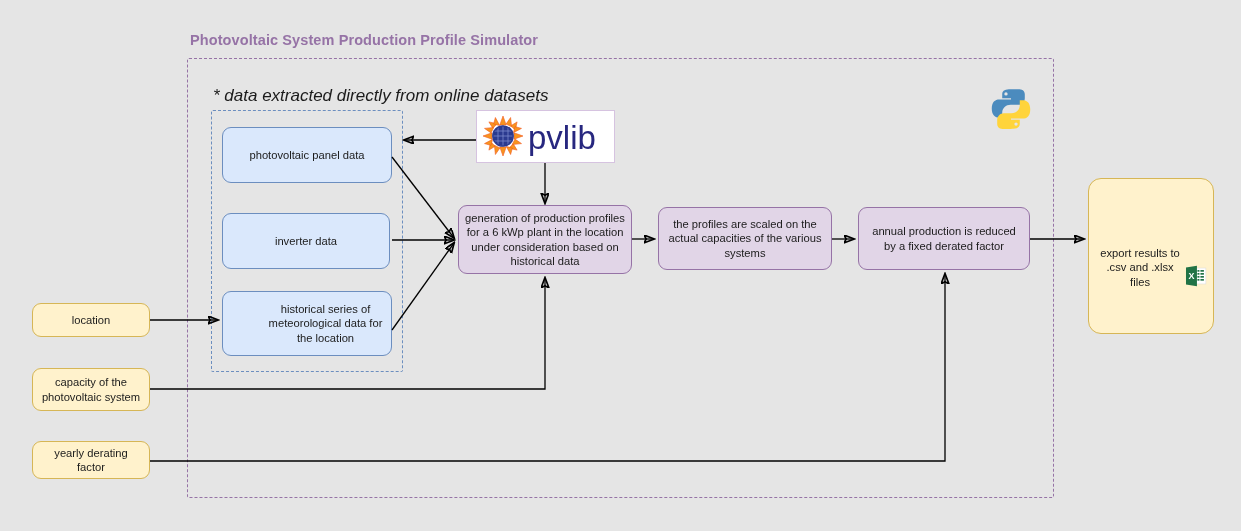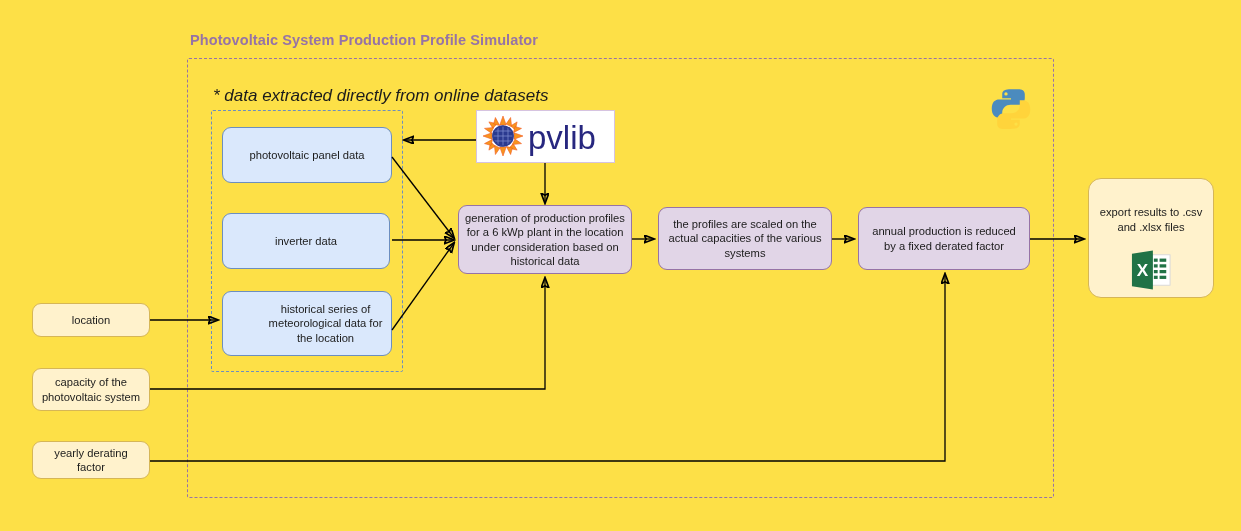--- a/index.html
+++ b/index.html
@@ -7,21 +7,21 @@
     padding: 0;
     background: #ffffff;
   }
   body {
     font-family: "Liberation Sans", sans-serif;
   }
   #canvas {
     position: relative;
     width: 1241px;
     height: 531px;
-    background: #fde047;
+    background: #e5e5e5;
     overflow: hidden;
     text-decoration: underline;
   }
   .abs { position: absolute; box-sizing: border-box; }
 
   
   .diagram-title {
     left: 190px; top: 32px;
     font-size: 14.5px;
     font-weight: bold;
@@ -83,22 +83,22 @@
   }
 
   
   .n-panel   { left: 222px; top: 127px; width: 170px; height: 56px; }
   .n-inv     { left: 222px; top: 213px; width: 168px; height: 56px; }
   .n-hist    { left: 222px; top: 291px; width: 170px; height: 65px; padding-left: 43px; }
 
   .n-gen     { left: 458px; top: 205px; width: 174px; height: 69px; }
   .n-scale   { left: 658px; top: 207px; width: 174px; height: 63px; }
   .n-derate  { left: 858px; top: 207px; width: 172px; height: 63px; }
-  .n-export  { left: 1088px; top: 178px; width: 126px; height: 120px;
-               flex-direction: column; justify-content: flex-start;
+  .n-export  { left: 1088px; top: 178px; width: 126px; height: 156px;
+               flex-direction: row; justify-content: flex-start;
                padding-top: 26px; border-radius: 13px; }
 
   .n-loc     { left: 32px;  top: 303px; width: 118px; height: 34px; }
   .n-cap     { left: 32px;  top: 368px; width: 118px; height: 43px; }
   .n-derfac  { left: 32px;  top: 441px; width: 118px; height: 38px; }
 
   .n-pvlib   { left: 476px; top: 110px; width: 139px; height: 53px; }
 
   
   .python-logo { left: 988px; top: 86px; width: 46px; height: 46px; }

